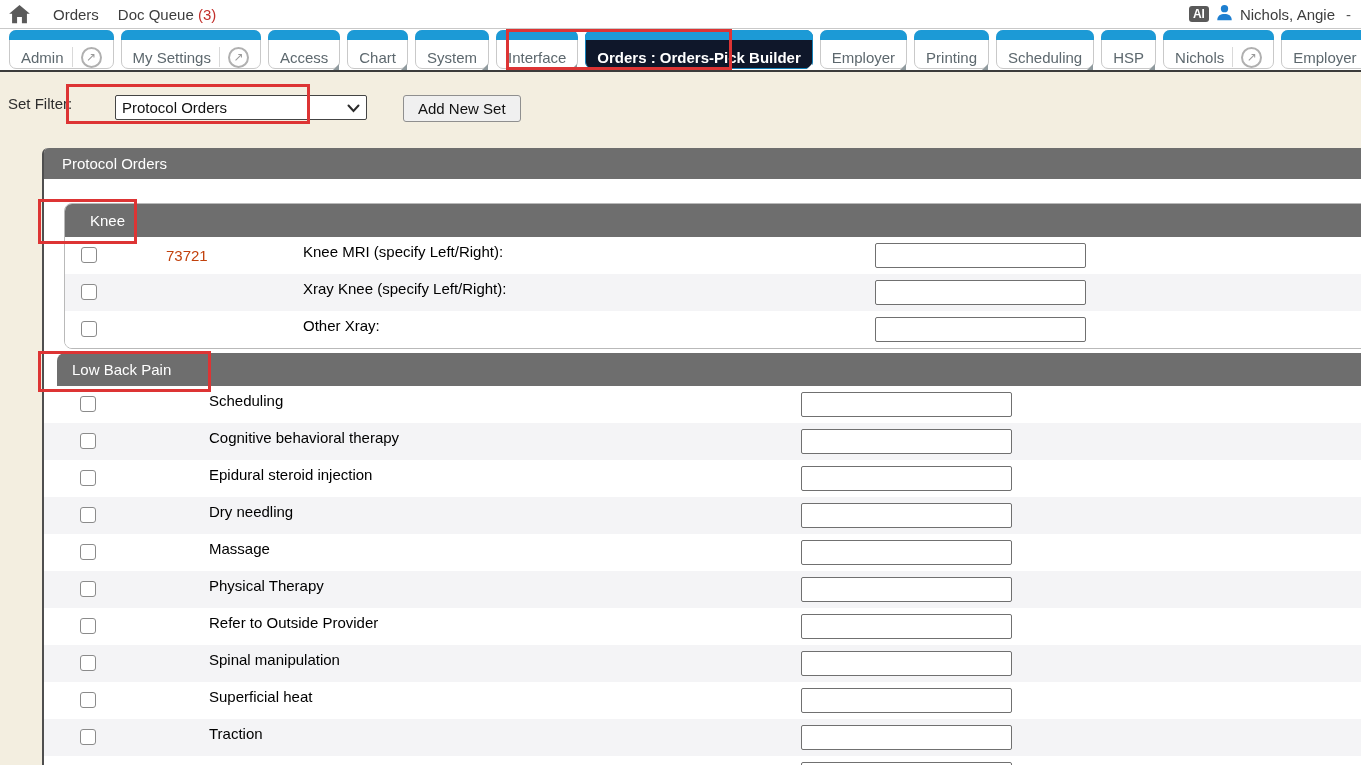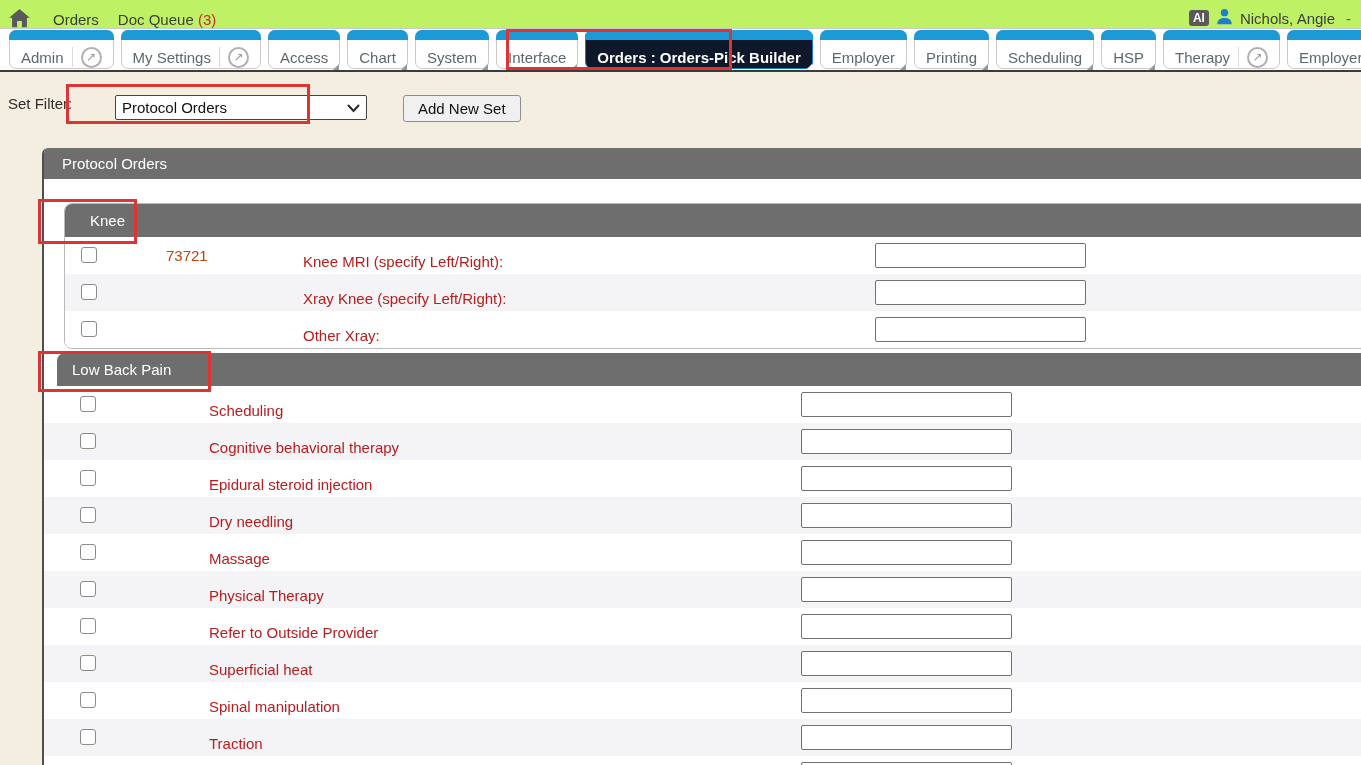--- a/index.html
+++ b/index.html
@@ -1,21 +1,21 @@
 <!DOCTYPE html>
 <html><head>
 <meta charset="utf-8">
 <style>
   * { margin:0; padding:0; box-sizing:border-box; }
   html,body { width:1361px; height:765px; overflow:hidden; }
   body { font-family:"Liberation Sans", sans-serif; background:#f3eee0; position:relative; }
 
   
-  .topbar { height:29px; background:#bef264; border-bottom:1px solid #c9c9c9;
-            display:flex; align-items:flex-end; padding:0 10px 0 9px; }
+  .topbar { height:29px; background:#ffffff; border-bottom:1px solid #c9c9c9;
+            display:flex; align-items:center; padding:0 10px 0 9px; }
   .home-btn { width:24px; display:flex; align-items:center; }
   .top-nav { display:flex; gap:19px; margin-left:20px; font-size:15px; color:#3d3d3d; }
   .top-link { cursor:pointer; }
   .badge-red { color:#c2302c; }
   .topbar-right { margin-left:auto; display:flex; align-items:center; gap:7px; font-size:15px; color:#3d3d3d; }
   .ai-badge { background:#595959; color:#fff; font-weight:bold; font-size:12px;
               border-radius:3px; padding:2px 4px; line-height:1; }
   .user-suffix { margin-left:4px; color:#555; }
 
   
@@ -63,21 +63,21 @@
   .lbp-header { margin:4px -12px 0 13px; height:33px; background:#6e6e6e; color:#fff;
                 font-size:15px; line-height:33px; padding-left:15px;
                 border-radius:8px 8px 0 0; }
 
   .row { position:relative; height:37px; background:#fff; }
   .rows .row:nth-child(even) { background:#f4f4f6; }
   .row .cb { position:absolute; top:10px; appearance:none; -webkit-appearance:none;
              width:16px; height:16px; border:1px solid #8b8b8b; border-radius:3px;
              background:#fff; cursor:pointer; }
   .row .code { position:absolute; left:101px; top:10px; font-size:15px; color:#c2410c; }
-  .row .lbl { position:absolute; top:16px; font-size:15px; color:#b91c1c; }
+  .row .lbl { position:absolute; top:6px; font-size:15px; color:#000000; }
   .row .txt { position:absolute; top:6px; width:211px; height:25px; border:1px solid #707070;
               border-radius:2px; background:#fff; font-size:14px; padding:0 5px;
               font-family:"Liberation Sans", sans-serif; }
   
   .knee-rows .cb  { left:16px; }
   .knee-rows .lbl { left:238px; }
   .knee-rows .txt { left:810px; }
   
   .lbp-rows .cb  { left:36px; }
   .lbp-rows .lbl { left:165px; }
@@ -148,21 +148,21 @@
   <div class="tab menu">
     <span class="tab-label">Printing</span>
   </div>
   <div class="tab menu">
     <span class="tab-label">Scheduling</span>
   </div>
   <div class="tab menu">
     <span class="tab-label">HSP</span>
   </div>
   <div class="tab link">
-    <span class="tab-label">Therapy</span>
+    <span class="tab-label">Nichols</span>
     <span class="tab-sep"></span>
     <span class="jump-icon">↗</span>
   </div>
   <div class="tab link">
     <span class="tab-label">Employer Organizations</span>
 
   </div>
 </nav>
 
 <div class="filter-row">
@@ -239,26 +239,26 @@
           <span class="lbl">Physical Therapy</span>
           <input type="text" class="txt" value="" style="">
         </div>
         <div class="row">
           <input type="checkbox" class="cb" style="">
           <span class="lbl">Refer to Outside Provider</span>
           <input type="text" class="txt" value="" style="">
         </div>
         <div class="row">
           <input type="checkbox" class="cb" style="">
+          <span class="lbl">Spinal manipulation</span>
+          <input type="text" class="txt" value="" style="">
+        </div>
+        <div class="row">
+          <input type="checkbox" class="cb" style="">
           <span class="lbl">Superficial heat</span>
-          <input type="text" class="txt" value="" style="">
-        </div>
-        <div class="row">
-          <input type="checkbox" class="cb" style="">
-          <span class="lbl">Spinal manipulation</span>
           <input type="text" class="txt" value="" style="">
         </div>
         <div class="row">
           <input type="checkbox" class="cb" style="">
           <span class="lbl">Traction</span>
           <input type="text" class="txt" value="" style="">
         </div>
         <div class="row">
 
           <input type="text" class="txt" value="" style="">

